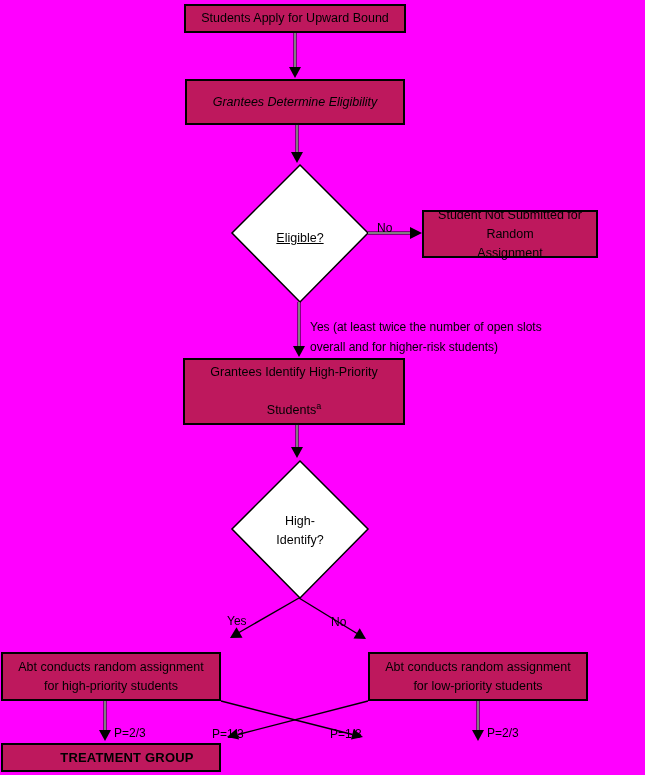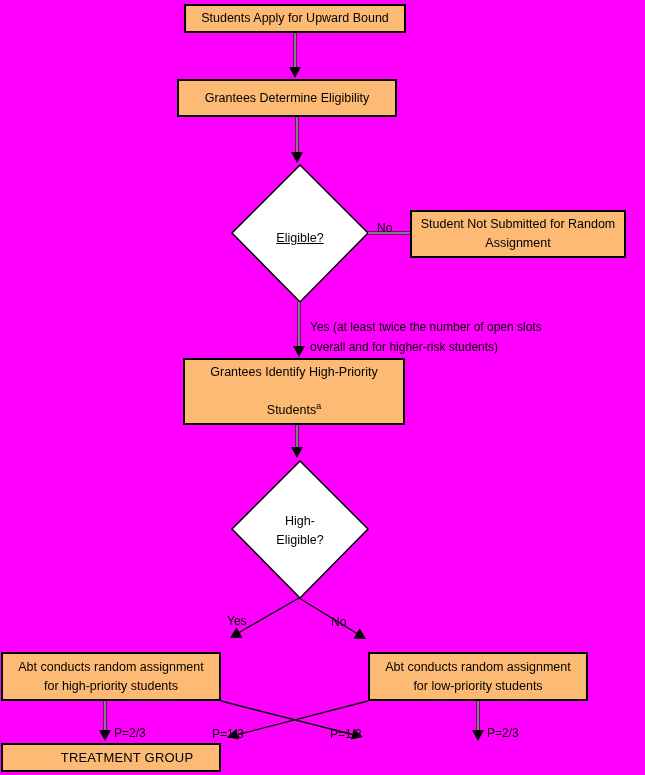--- a/index.html
+++ b/index.html
@@ -12,40 +12,40 @@
     font-family: "Liberation Sans", sans-serif;
     color: #000;
   }
   svg.layer {
     position: absolute;
     left: 0; top: 0;
     width: 645px; height: 775px;
   }
   .node {
     position: absolute;
-    background: #fdba74;
+    background: #be185d;
     border: 2px solid #000;
     box-sizing: border-box;
     display: flex;
     align-items: center;
     justify-content: center;
     text-align: center;
     font-size: 12.5px;
     line-height: 19px;
     white-space: pre-line;
   }
   .node-apply        { left:184px; top:4px;   width:222px; height:29px; }
-  .node-eligibility  { left:177px; top:79px;  width:220px; height:38px; }
-  .node-not-submitted{ left:410px; top:210px; width:216px; height:48px; }
+  .node-eligibility  { left:185px; top:79px;  width:220px; height:46px;font-style:italic; }
+  .node-not-submitted{ left:422px; top:210px; width:176px; height:48px; }
   .node-identify     { left:183px; top:358px; width:222px; height:67px; }
   .node-abt-high     { left:1px;   top:652px; width:220px; height:49px; }
   .node-abt-low      { left:368px; top:652px; width:220px; height:49px; }
   .node-treatment    { left:1px;   top:743px; width:220px; height:29px; }
   .node-control      { left:368px; top:743px; width:220px; height:29px; }
-  .group-node { font-weight: normal; font-size: 13px; letter-spacing: 0.2px; padding-left: 32px; }
+  .group-node { font-weight: bold; font-size: 13px; letter-spacing: 0.2px; padding-left: 32px; }
   .diamond-text {
     position: absolute;
     width: 100px;
     text-align: center;
     font-size: 12.5px;
     line-height: 19px;
     white-space: pre-line;
   }
   .diamond-text-eligible { left:250px; top:229px;text-decoration:underline; }
   .diamond-text-priority { left:250px; top:512px; }
@@ -141,21 +141,21 @@
 
   <div class="node node-abt-low">Abt conducts random assignment
 for low-priority students</div>
 
   <div class="node node-treatment group-node">TREATMENT GROUP</div>
 
 
   <div class="diamond-text diamond-text-eligible">Eligible?</div>
 
   <div class="diamond-text diamond-text-priority">High-
-Eligible?</div>
+Identify?</div>
 
   <div class="edge-label lbl-eligible-no">No</div>
 
   <div class="edge-label lbl-eligible-yes">Yes (at least twice the number of open slots
 overall and for higher-risk students)</div>
 
   <div class="edge-label lbl-priority-yes">Yes</div>
 
   <div class="edge-label lbl-priority-no">No</div>
 

